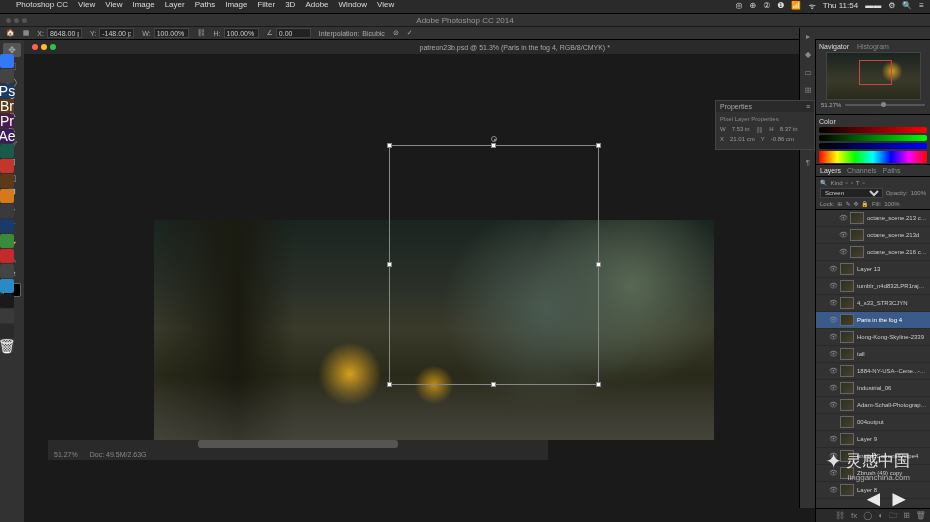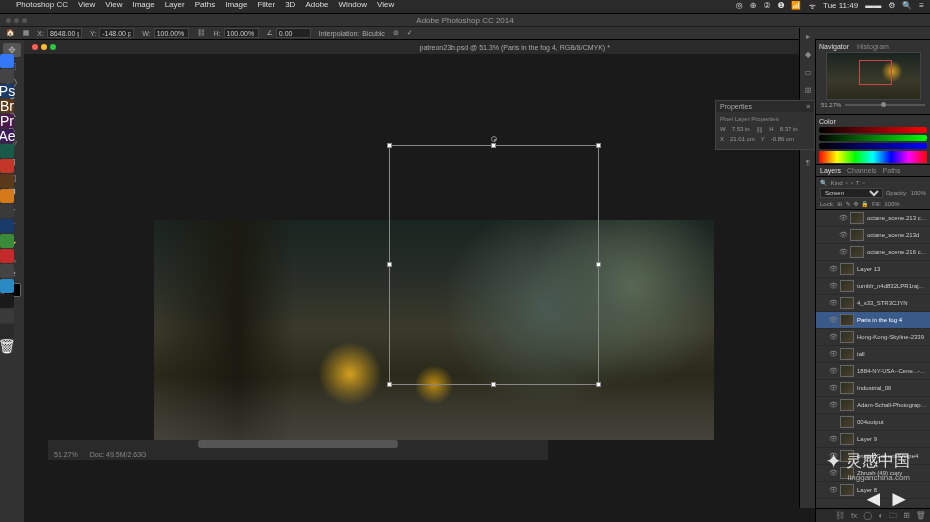--- a/index.html
+++ b/index.html
@@ -98,21 +98,21 @@
     <span>Window</span>
     <span>View</span>
   </div>
   <div class="mac-right">
     <span>◎</span>
     <span>⊕</span>
     <span>②</span>
     <span>❶</span>
     <span>📶</span>
     <span>ᯤ</span>
-    <span>Tue 11:49</span>
+    <span>Thu 11:54</span>
     <span>▬▬</span>
     <span>⚙</span>
     <span>🔍</span>
     <span>≡</span>
   </div>
 </div>
 
 <div class="app-titlebar">
   <div class="traffic">
       <span></span>

